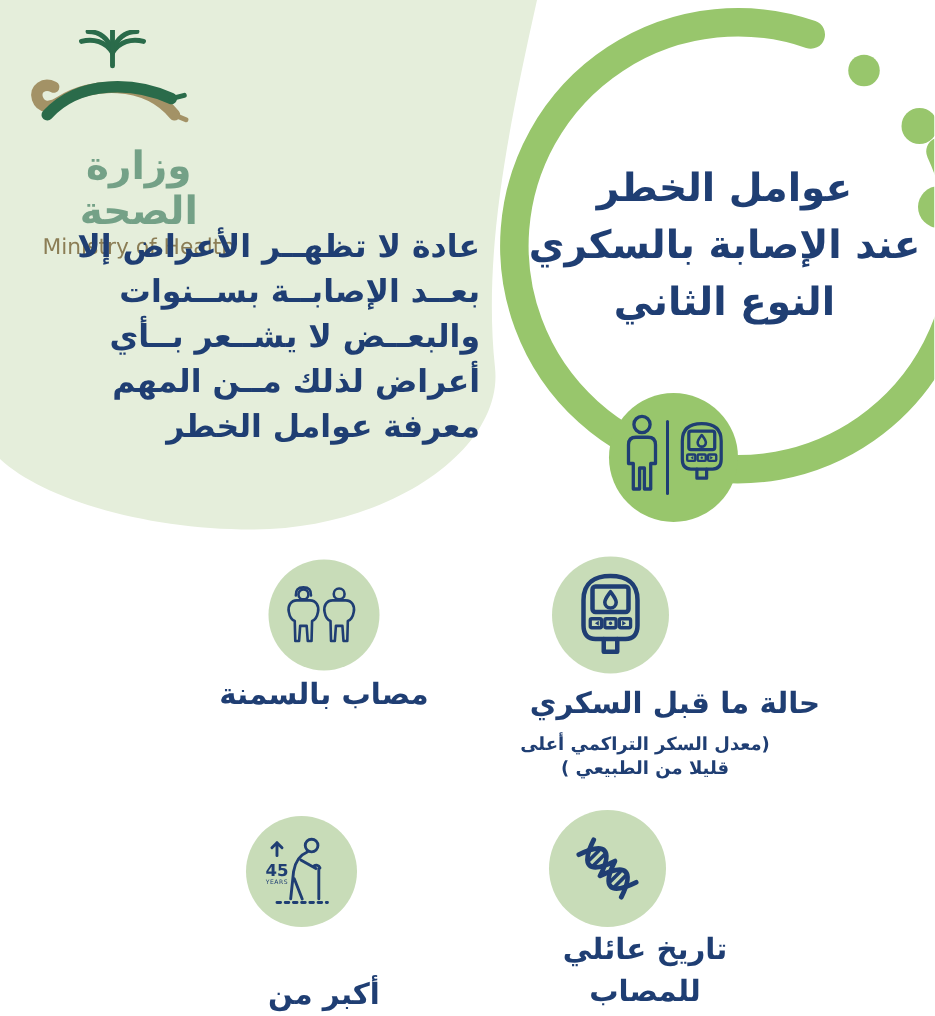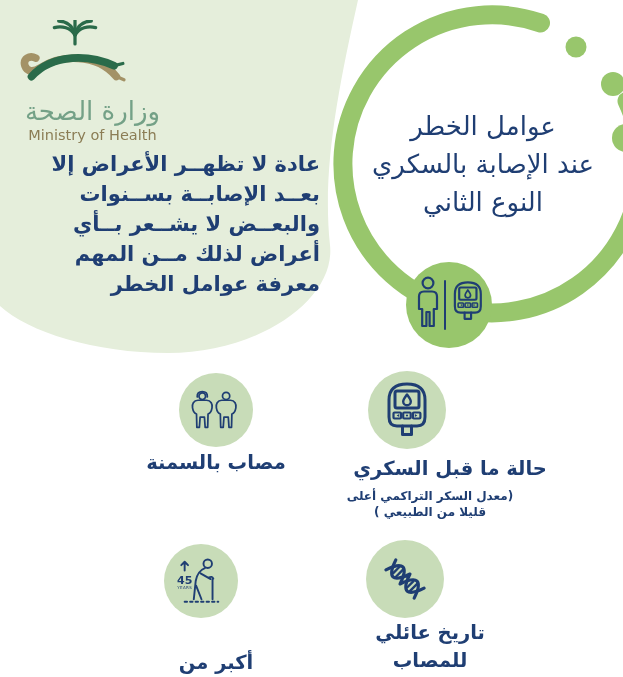--- a/index.html
+++ b/index.html
@@ -9,28 +9,28 @@
   .bg{position:absolute;left:0;top:0;z-index:0;}
   .blob{fill:var(--blob-green);}
   .ring{stroke:var(--ring-green);fill:none;}
   .dot{fill:var(--ring-green);}
   .main-circle{fill:var(--ring-green);}
   .ink{stroke:var(--navy);fill:none;stroke-linecap:round;stroke-linejoin:round;}
   .ink-fill{fill:var(--navy);stroke:none;}
   .abs{position:absolute;z-index:2;}
   
   .logo{left:20px;top:20px;width:145px;text-align:center;}
-  .logo-wordmark{font-size:26px;font-weight:normal;color:var(--wordmark-green);line-height:30px;margin-top:2px;}
+  .logo-wordmark{font-size:26px;font-weight:bold;color:var(--wordmark-green);line-height:30px;margin-top:2px;}
   .logo-english{font-size:14.5px;color:var(--english-gold);line-height:18px;}
   
   .intro{left:18px;top:149px;width:302px;direction:rtl;text-align:right;
          color:var(--navy);font-weight:bold;font-size:21px;line-height:30px;}
   
   .title{left:345px;top:107px;width:276px;direction:rtl;text-align:center;
-         color:var(--navy);font-weight:normal;font-size:26px;line-height:38px;}
+         color:var(--navy);font-weight:bold;font-size:26px;line-height:38px;}
   
   .item-circle{border-radius:50%;background:var(--light-green);display:flex;
                align-items:center;justify-content:center;}
   .label{direction:rtl;text-align:center;color:var(--navy);font-weight:bold;
          font-size:19.5px;line-height:28px;}
   .sub{direction:rtl;text-align:center;color:var(--navy);font-weight:600;
        font-size:12px;line-height:16px;}
   .c-obesity{left:179px;top:373px;width:74px;height:74px;}
   .l-obesity{left:116px;top:449px;width:200px;}
   .c-prediab{left:368px;top:371px;width:78px;height:78px;}

